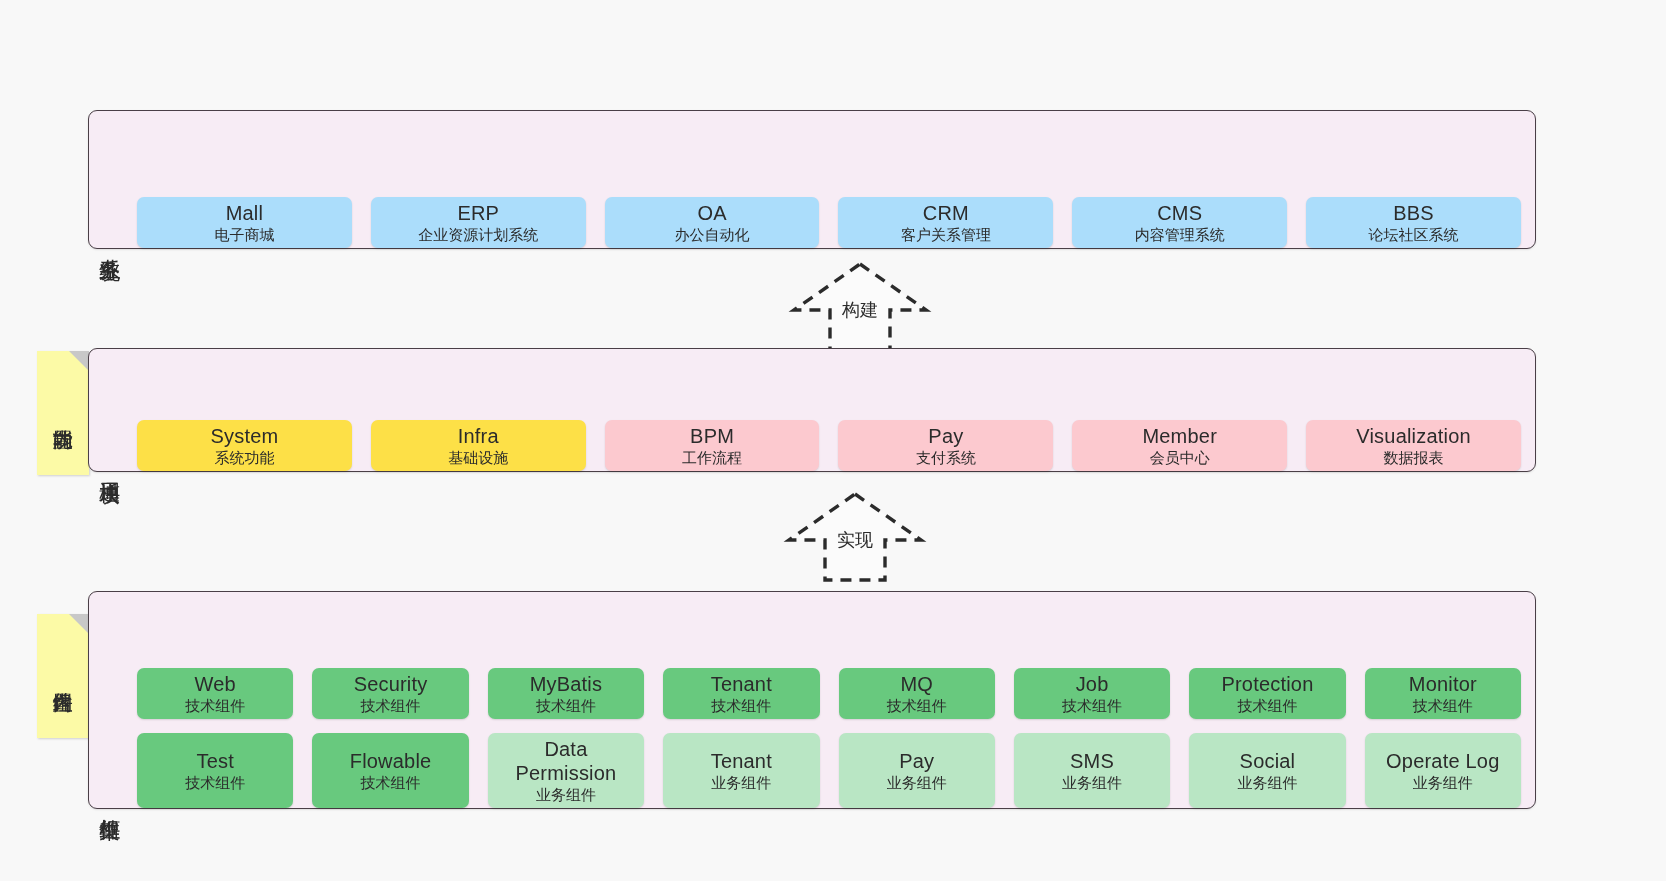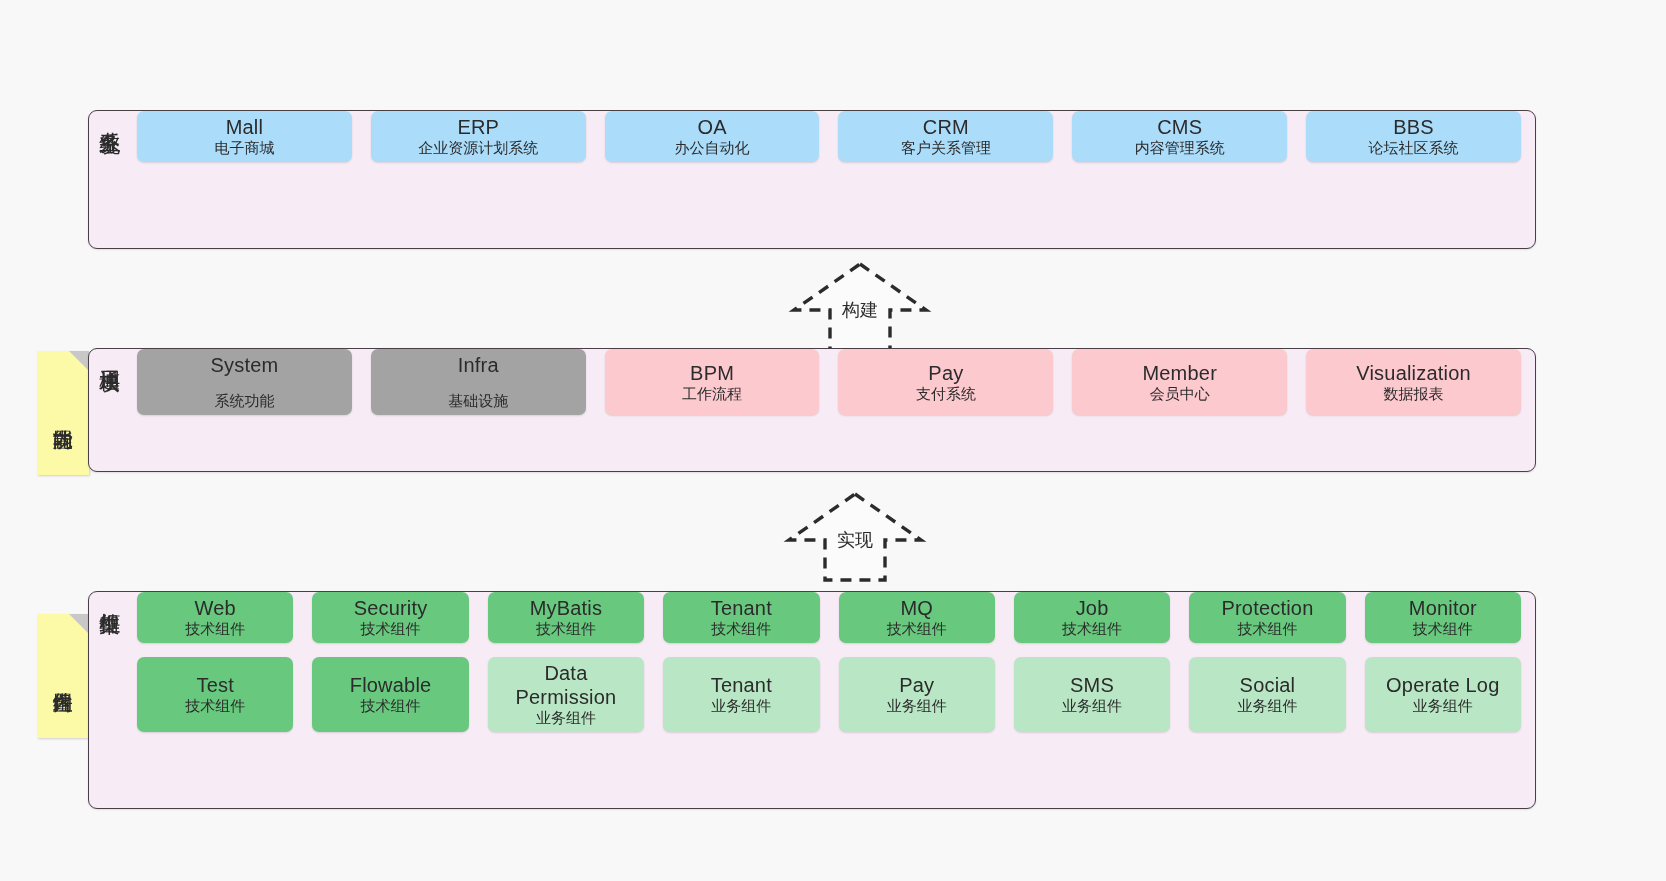--- a/index.html
+++ b/index.html
@@ -25,21 +25,21 @@
 
   
   .layer {
     position: absolute;
     background: #f7ecf5;
     border: 1.6px solid #4a3f47;
     border-radius: 9px;
     box-sizing: border-box;
     display: flex;
     flex-direction: row;
-    align-items: flex-start;
+    align-items: flex-end;
     box-shadow: 0 1px 2px rgba(0,0,0,0.10);
   }
   .layer-title {
     flex: 0 0 auto;
     width: 42px;
     display: flex;
     align-items: center;
     justify-content: center;
     font-size: 21px;
     line-height: 1.13;
@@ -81,21 +81,21 @@
     box-shadow: 0 1px 2px rgba(0,0,0,0.13);
   }
   .card .name {
     font-size: 20px;
     letter-spacing: 0.2px;
   }
   .card .sub {
     font-size: 15px;
   }
   .card.blue  { background: #abddfb; }
-  .card.red   { background: #a3a3a3; gap: 15px; }
+  .card.red   { background: #fde047; }
   .card.pink  { background: #fcc9cf; }
   .card.green { background: #68c97e; }
   .card.lgreen{ background: #b9e6c4; }
 
   
   .sticky {
     position: absolute;
     background: #fcfaa6;
     width: 52px;
     box-sizing: border-box;

